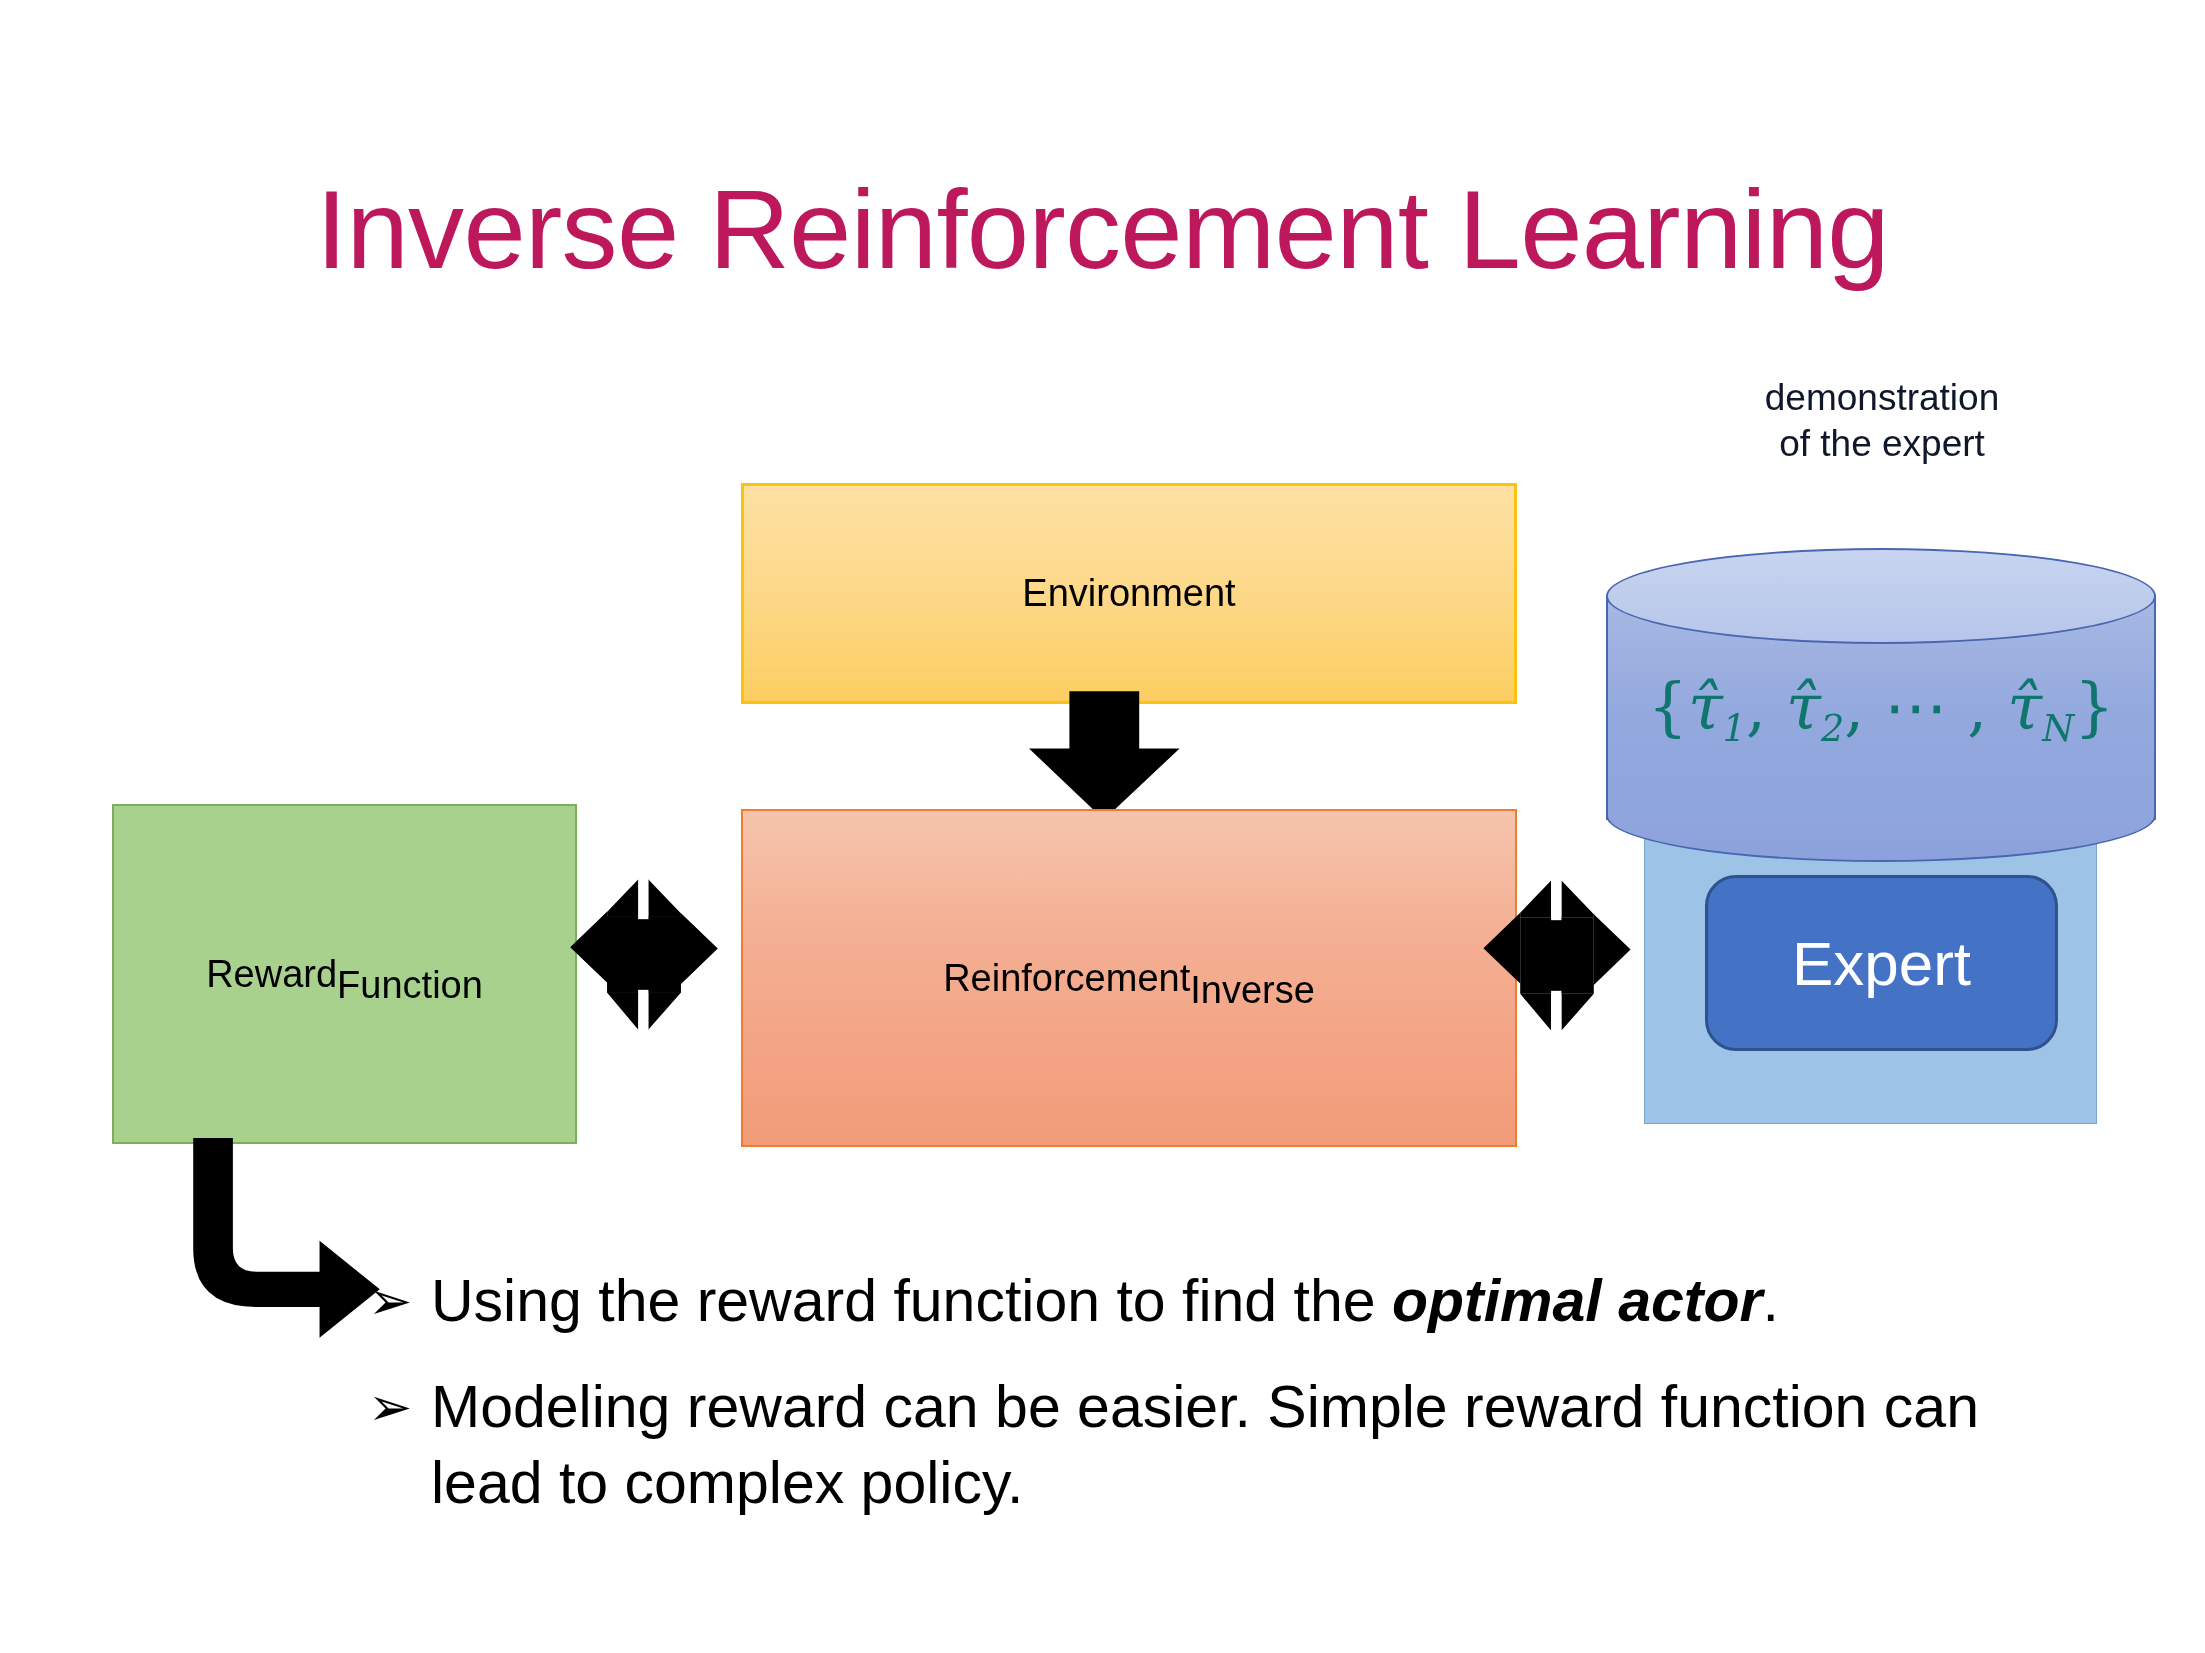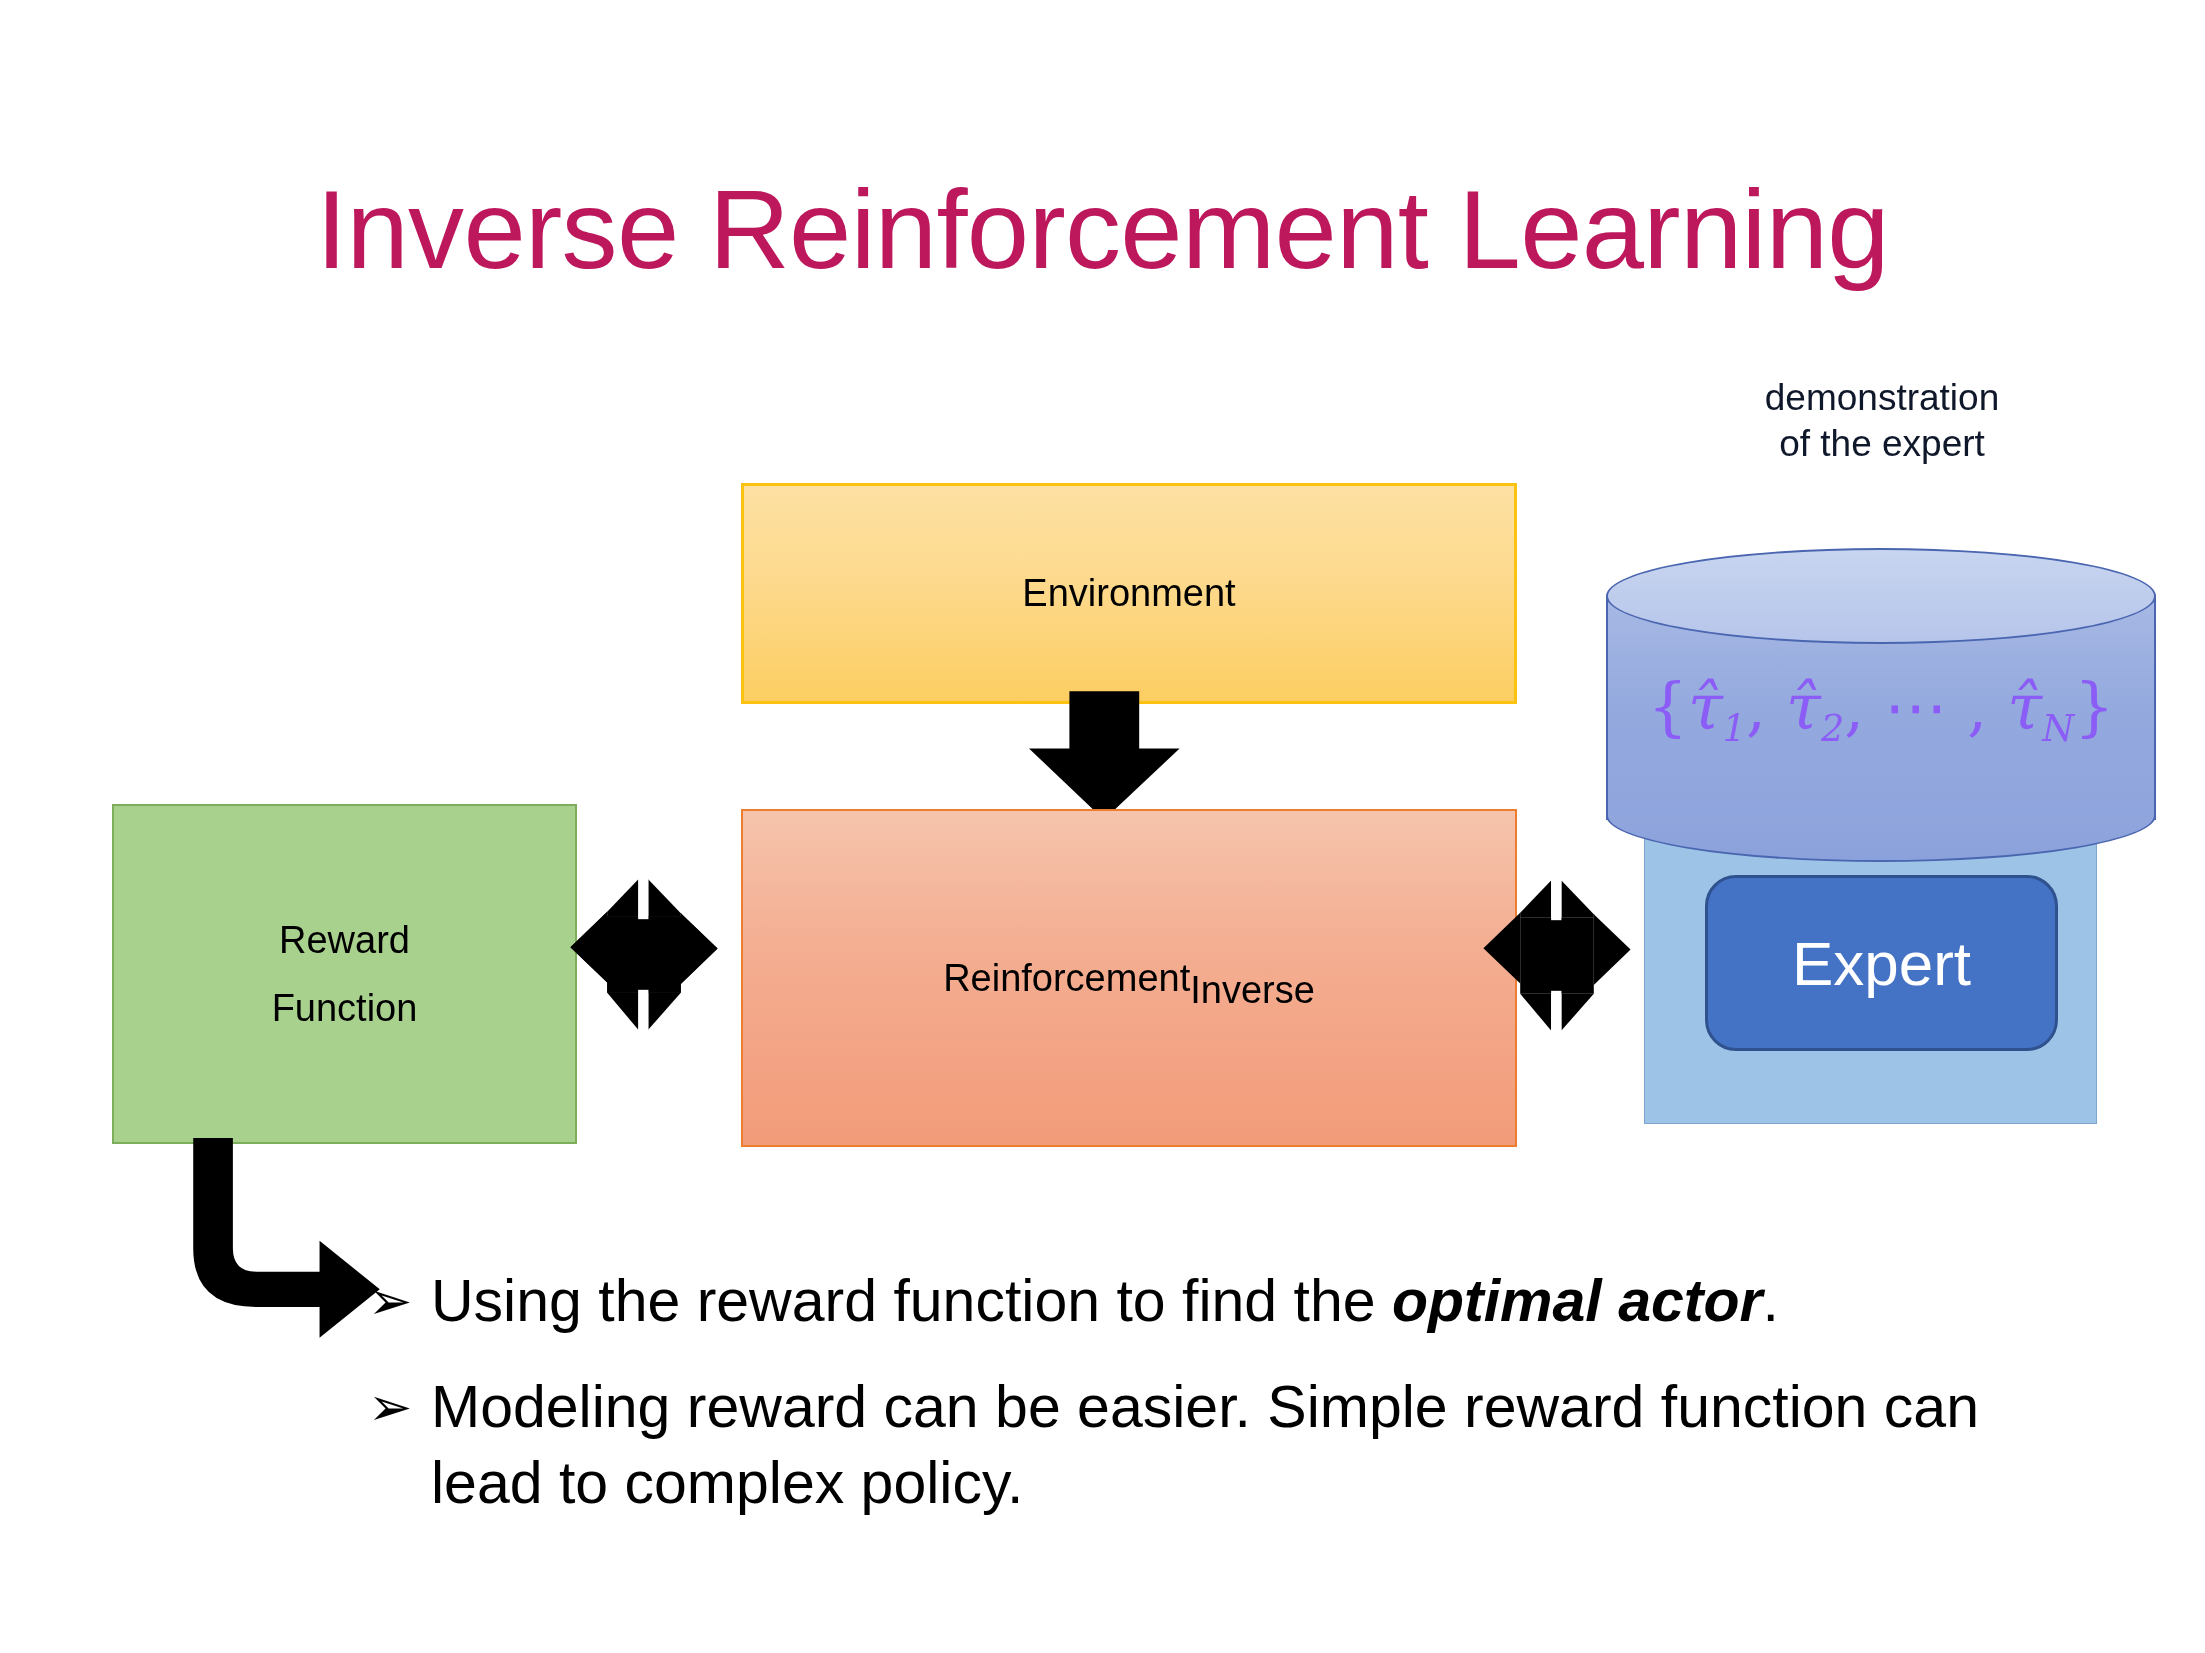--- a/index.html
+++ b/index.html
@@ -75,21 +75,21 @@
   #rl-box .line + .line { margin-top: 25px; }
 
   
   #reward-box {
     left: 112px;
     top: 804px;
     width: 465px;
     height: 340px;
     background: #A9D18E;
     border: 2.9px solid #7DAE5C;
-    flex-direction: column;
+    flex-direction: row;
   }
   #reward-box .line + .line { margin-top: 22px; text-align: right; }
 
   
   #demo-label {
     position: absolute;
     left: 1610px;
     top: 375px;
     width: 544px;
     text-align: center;
@@ -172,21 +172,21 @@
   }
   #cyl-formula {
     position: absolute;
     left: 0;
     top: 123px;
     width: 550px;
     text-align: center;
     font-family: "DejaVu Serif", serif;
     font-style: italic;
     font-size: 63px;
-    color: #8b5cf6;
+    color: #0f766e;
     white-space: nowrap;
   }
   #cyl-formula .sub {
     font-size: 0.58em;
     vertical-align: -0.32em;
     font-style: italic;
   }
   #cyl-formula .upr {
     font-style: normal;
   }

